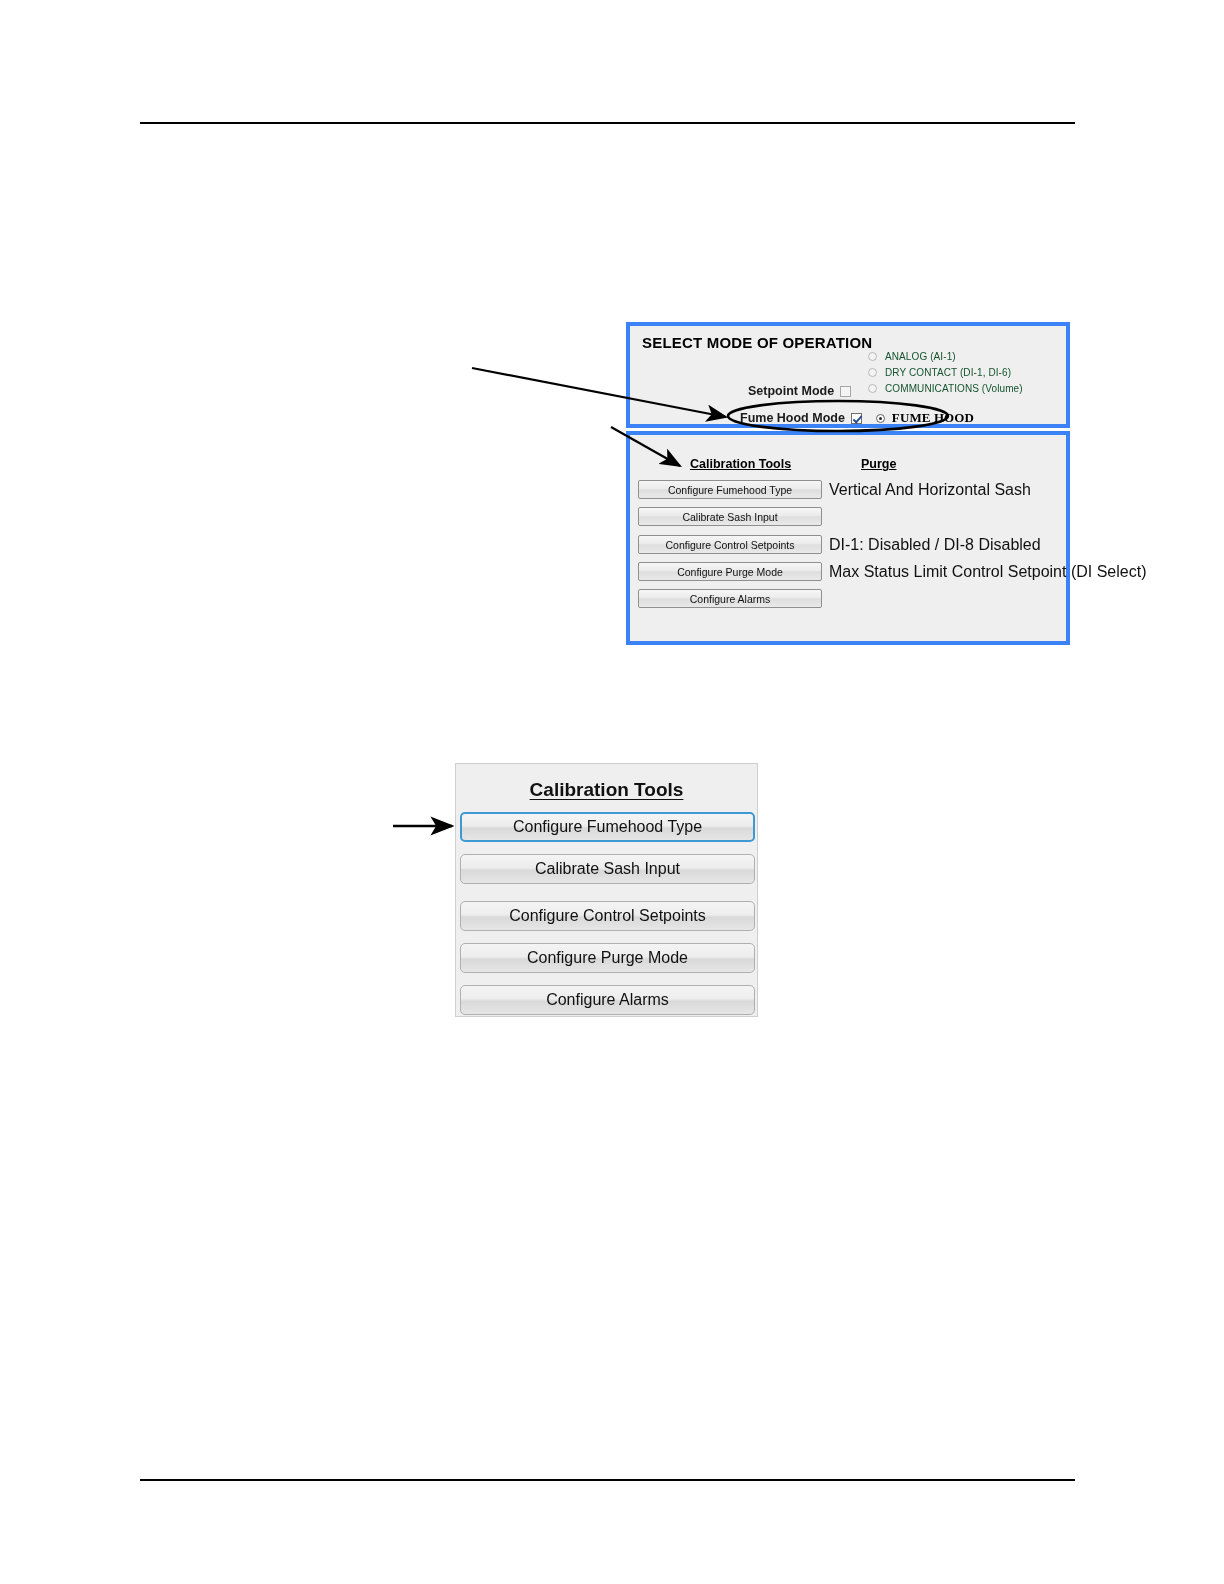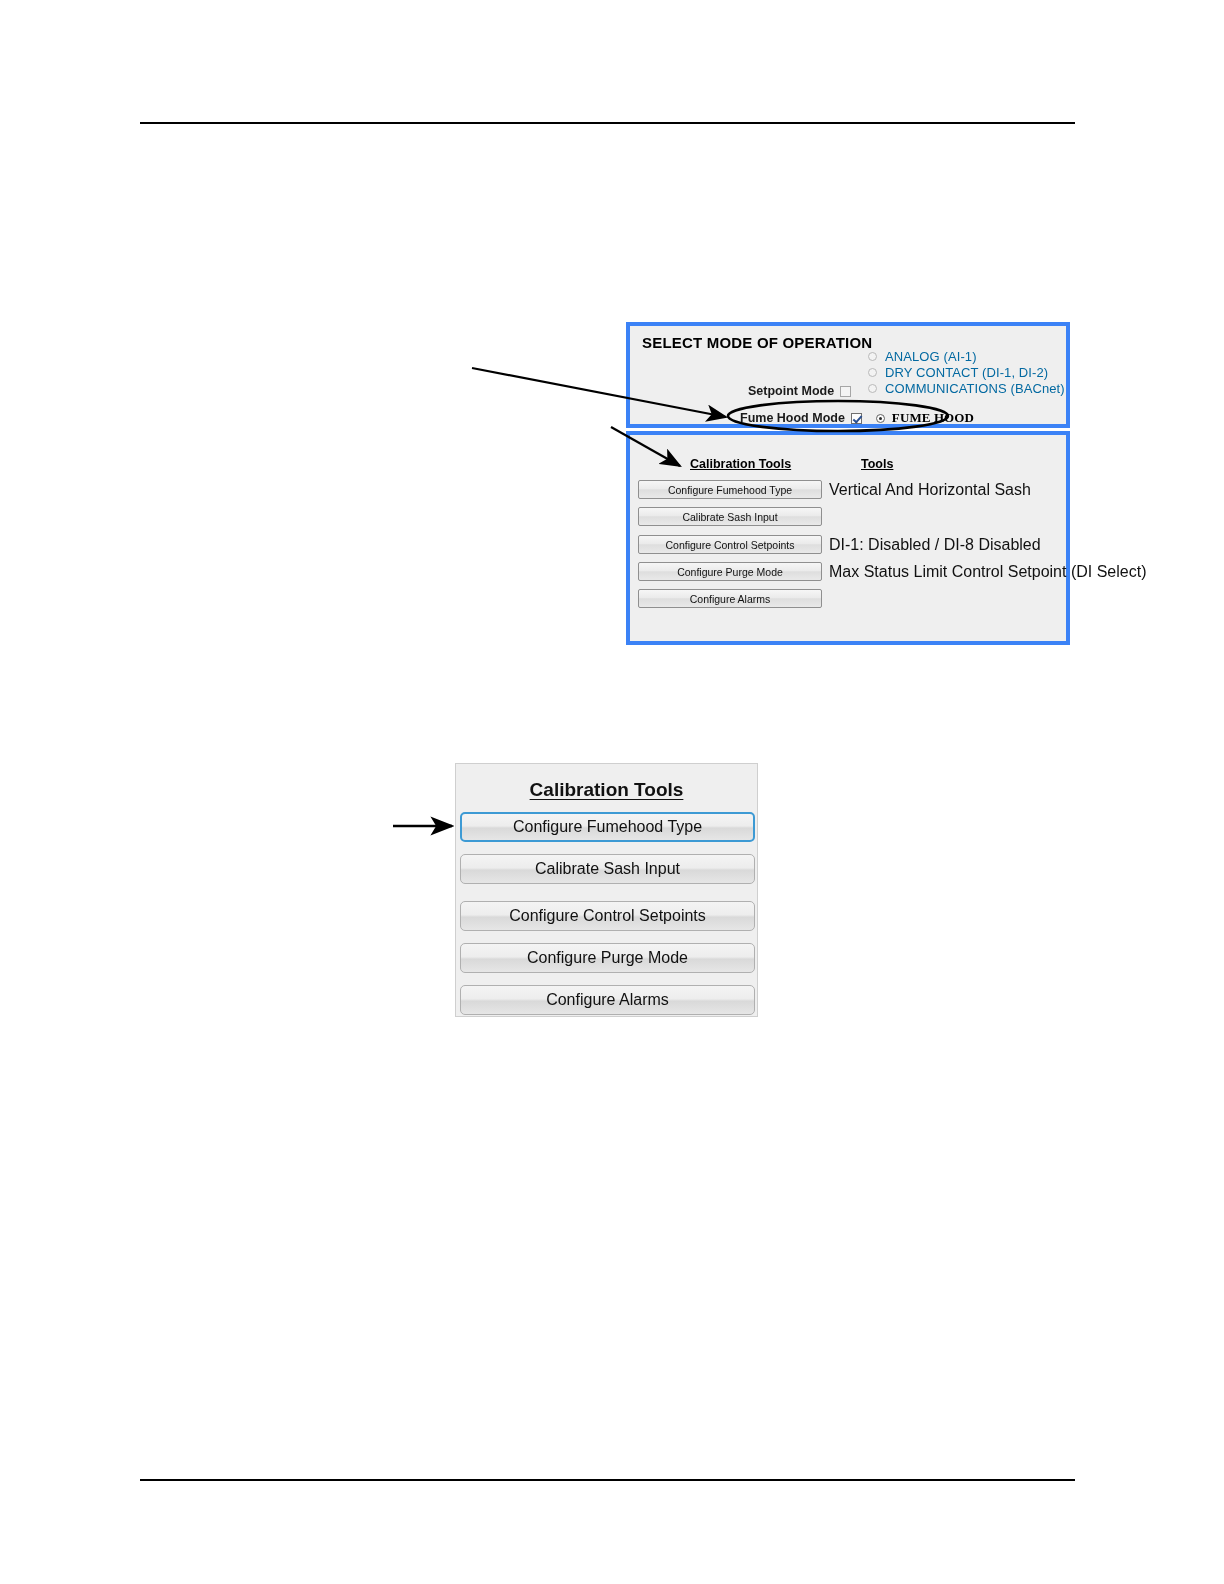--- a/index.html
+++ b/index.html
@@ -124,22 +124,22 @@
     content: "";
     position: absolute;
     left: 2px;
     top: 2px;
     width: 3px;
     height: 3px;
     border-radius: 50%;
     background: #2b2b2b;
   }
   .radio-label {
-    font-size: 13px;
-    color: #0369a1;
+    font-size: 10px;
+    color: #14532d;
     letter-spacing: 0.1px;
   }
   .radio-label.active {
     color: #000;
     font-weight: bold;
     font-size: 13px;
     font-family: Liberation Serif, serif;
   }
 
   #fumehood-row {
@@ -272,39 +272,39 @@
     <span class="cbox"></span>
   </div>
 
   <div id="radio-group">
     <div class="radio-line">
       <span class="radio"></span>
       <span class="radio-label">ANALOG (AI-1)</span>
     </div>
     <div class="radio-line">
       <span class="radio"></span>
-      <span class="radio-label">DRY CONTACT (DI-1, DI-2)</span>
+      <span class="radio-label">DRY CONTACT (DI-1, DI-6)</span>
     </div>
     <div class="radio-line">
       <span class="radio"></span>
-      <span class="radio-label">COMMUNICATIONS (BACnet)</span>
+      <span class="radio-label">COMMUNICATIONS (Volume)</span>
     </div>
   </div>
 
   <div class="mode-row" id="fumehood-row">
     <span class="mode-label">Fume Hood Mode</span>
     <span class="cbox checked"></span>
     <span class="radio on"></span>
     <span class="radio-label active">FUME HOOD</span>
   </div>
 </div>
 
 <div class="panel" id="caltools-panel">
   <div class="col-head" id="head-tools">Calibration Tools</div>
-  <div class="col-head" id="head-status">Tools</div>
+  <div class="col-head" id="head-status">Purge</div>
 
   <div class="small-btn r0">Configure Fumehood Type</div>
   <div class="small-status r0">Vertical And Horizontal Sash</div>
 
   <div class="small-btn r1">Calibrate Sash Input</div>
   <div class="small-status r1"></div>
 
   <div class="small-btn r2">Configure Control Setpoints</div>
   <div class="small-status r2">DI-1: Disabled / DI-8 Disabled</div>
 

